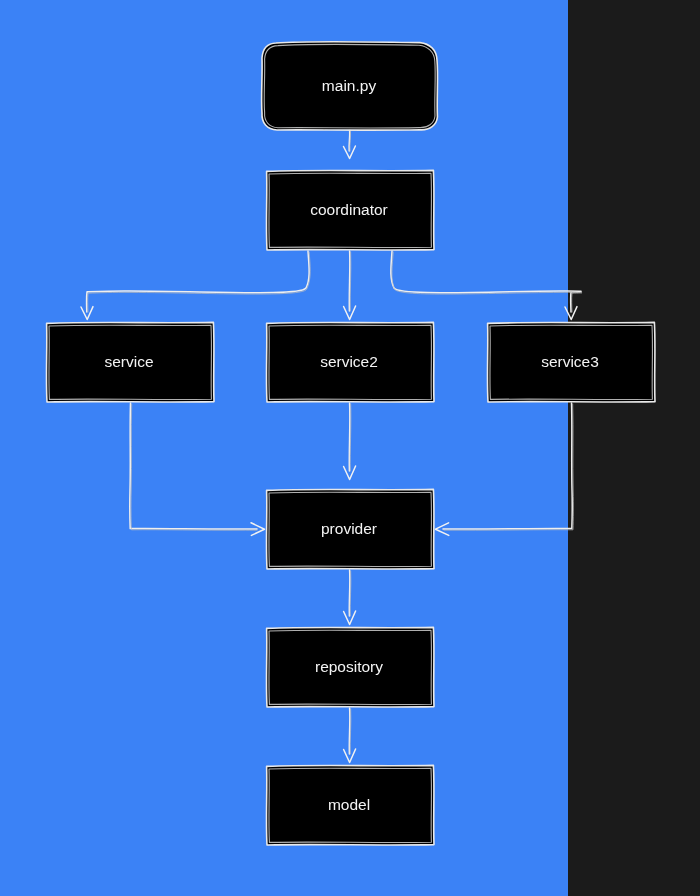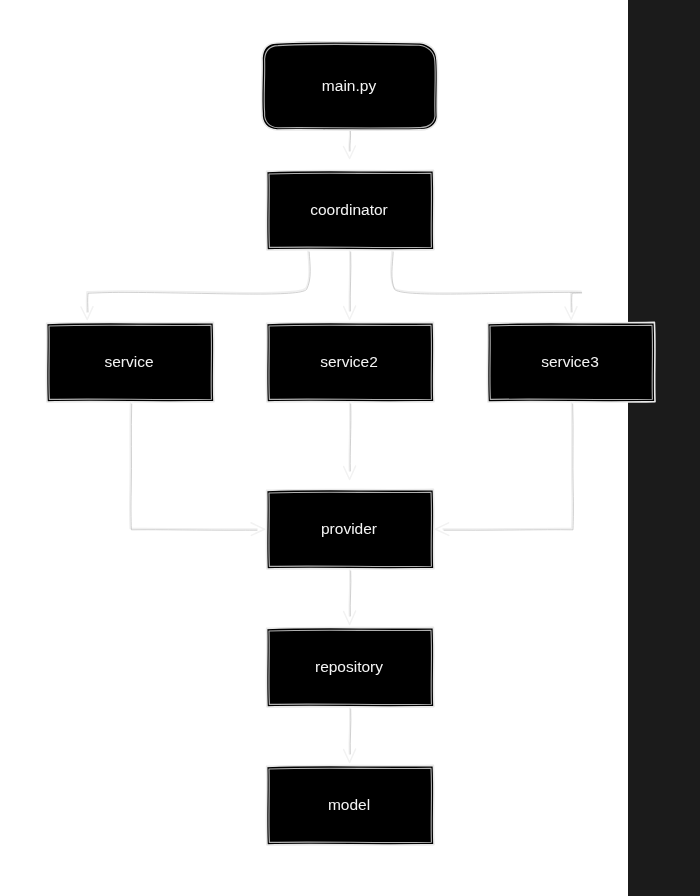--- a/index.html
+++ b/index.html
@@ -8,23 +8,23 @@
     background: #1b1b1b;
   }
   body {
     width: 700px;
     height: 896px;
     overflow: hidden;
     font-family: "Liberation Sans", sans-serif;
   }
   #diagram-root {
     position: relative;
-    width: 628px;
+    width: 568px;
     height: 896px;
-    background: #ffffff;
+    background: #3b82f6;
   }
   svg#graph {
     position: absolute;
     left: 0;
     top: 0;
     width: 700px;
     height: 896px;
     display: block;
   }
   .node-shape {

